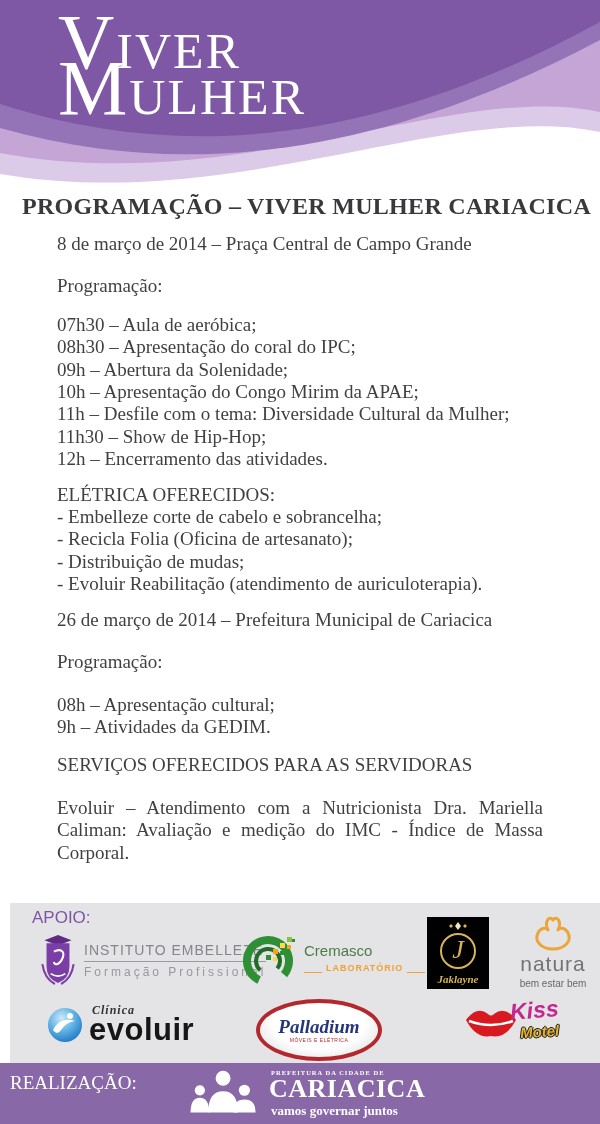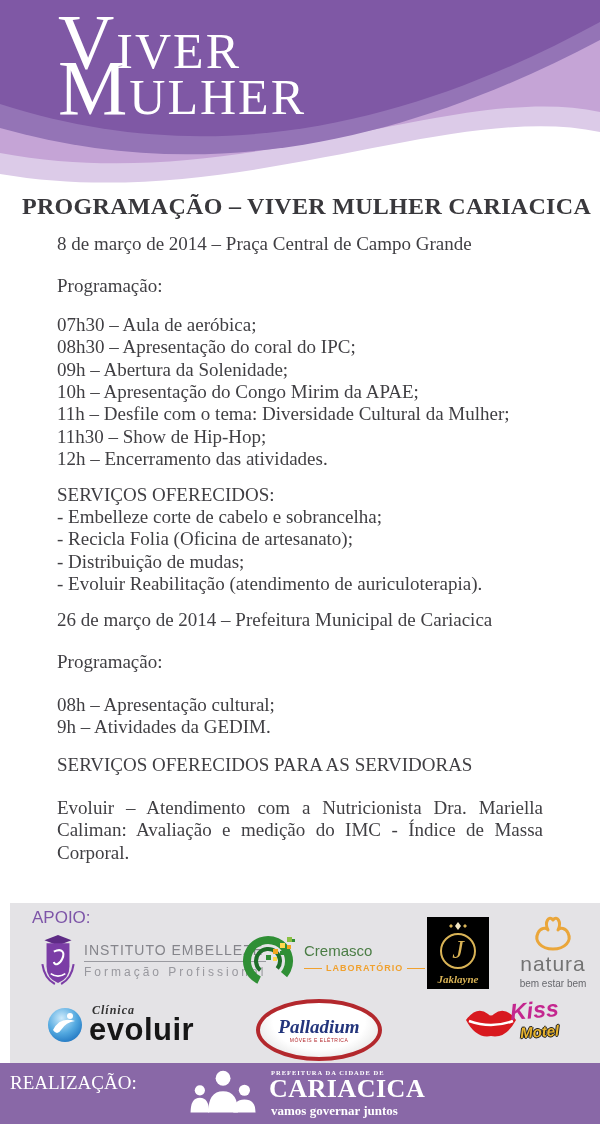--- a/index.html
+++ b/index.html
@@ -31,21 +31,21 @@
   .apoio{position:absolute;left:22px;top:5px;font-size:17px;color:#7d55a8;}
   .sponsor{position:absolute;display:flex;align-items:center;}
 
   .lg-embelleze{left:30px;top:32px;gap:8px;}
   .embz-name{font-size:14px;letter-spacing:1px;color:#85858b;border-bottom:1px solid #9a9aa0;
              padding-bottom:3px;white-space:nowrap;}
   .embz-sub{font-size:12px;letter-spacing:3px;color:#98989e;margin-top:3px;white-space:nowrap;}
 
   .lg-cremasco{left:230px;top:24px;gap:4px;}
   .crem-name{font-size:15px;color:#4b7d45;line-height:1;}
-  .crem-subrow{display:flex;align-items:center;gap:4px;margin-top:5px;}
+  .crem-subrow{display:flex;align-items:flex-end;gap:4px;margin-top:5px;}
   .crem-dash{width:18px;height:1px;background:#f0a12f;}
   .crem-sub{font-size:9px;font-weight:bold;color:#f0a12f;letter-spacing:1px;}
 
   .lg-jaklayne{left:417px;top:14px;width:62px;height:72px;background:#000;
                flex-direction:column;justify-content:center;gap:1px;}
   .jak-circle{width:32px;height:32px;border:2px solid #d9b356;border-radius:50%;
               display:flex;align-items:center;justify-content:center;margin-top:2px;}
   .jak-j{font-family:"Liberation Serif",serif;font-style:italic;font-size:26px;
          color:#d9b356;line-height:1;margin-top:-2px;}
   .jak-name{font-family:"Liberation Serif",serif;font-style:italic;font-weight:bold;
@@ -115,21 +115,21 @@
     <div class="gap-md">
       <div class="line">07h30 – Aula de aeróbica;</div>
       <div class="line">08h30 – Apresentação do coral do IPC;</div>
       <div class="line">09h – Abertura da Solenidade;</div>
       <div class="line">10h – Apresentação do Congo Mirim da APAE;</div>
       <div class="line">11h – Desfile com o tema: Diversidade Cultural da Mulher;</div>
       <div class="line">11h30 – Show de Hip-Hop;</div>
       <div class="line">12h – Encerramento das atividades.</div>
     </div>
 
-    <div class="line gap-sm">SERVIÇOS OFERECIDOS:</div>
+    <div class="line gap-sm">ELÉTRICA OFERECIDOS:</div>
     <div>
       <div class="line">- Embelleze corte de cabelo e sobrancelha;</div>
       <div class="line">- Recicla Folia (Oficina de artesanato);</div>
       <div class="line">- Distribuição de mudas;</div>
       <div class="line">- Evoluir Reabilitação (atendimento de auriculoterapia).</div>
     </div>
 
     <div class="line gap-sm">26 de março de 2014 – Prefeitura Municipal de Cariacica</div>
     <div class="line gap">Programação:</div>
 

